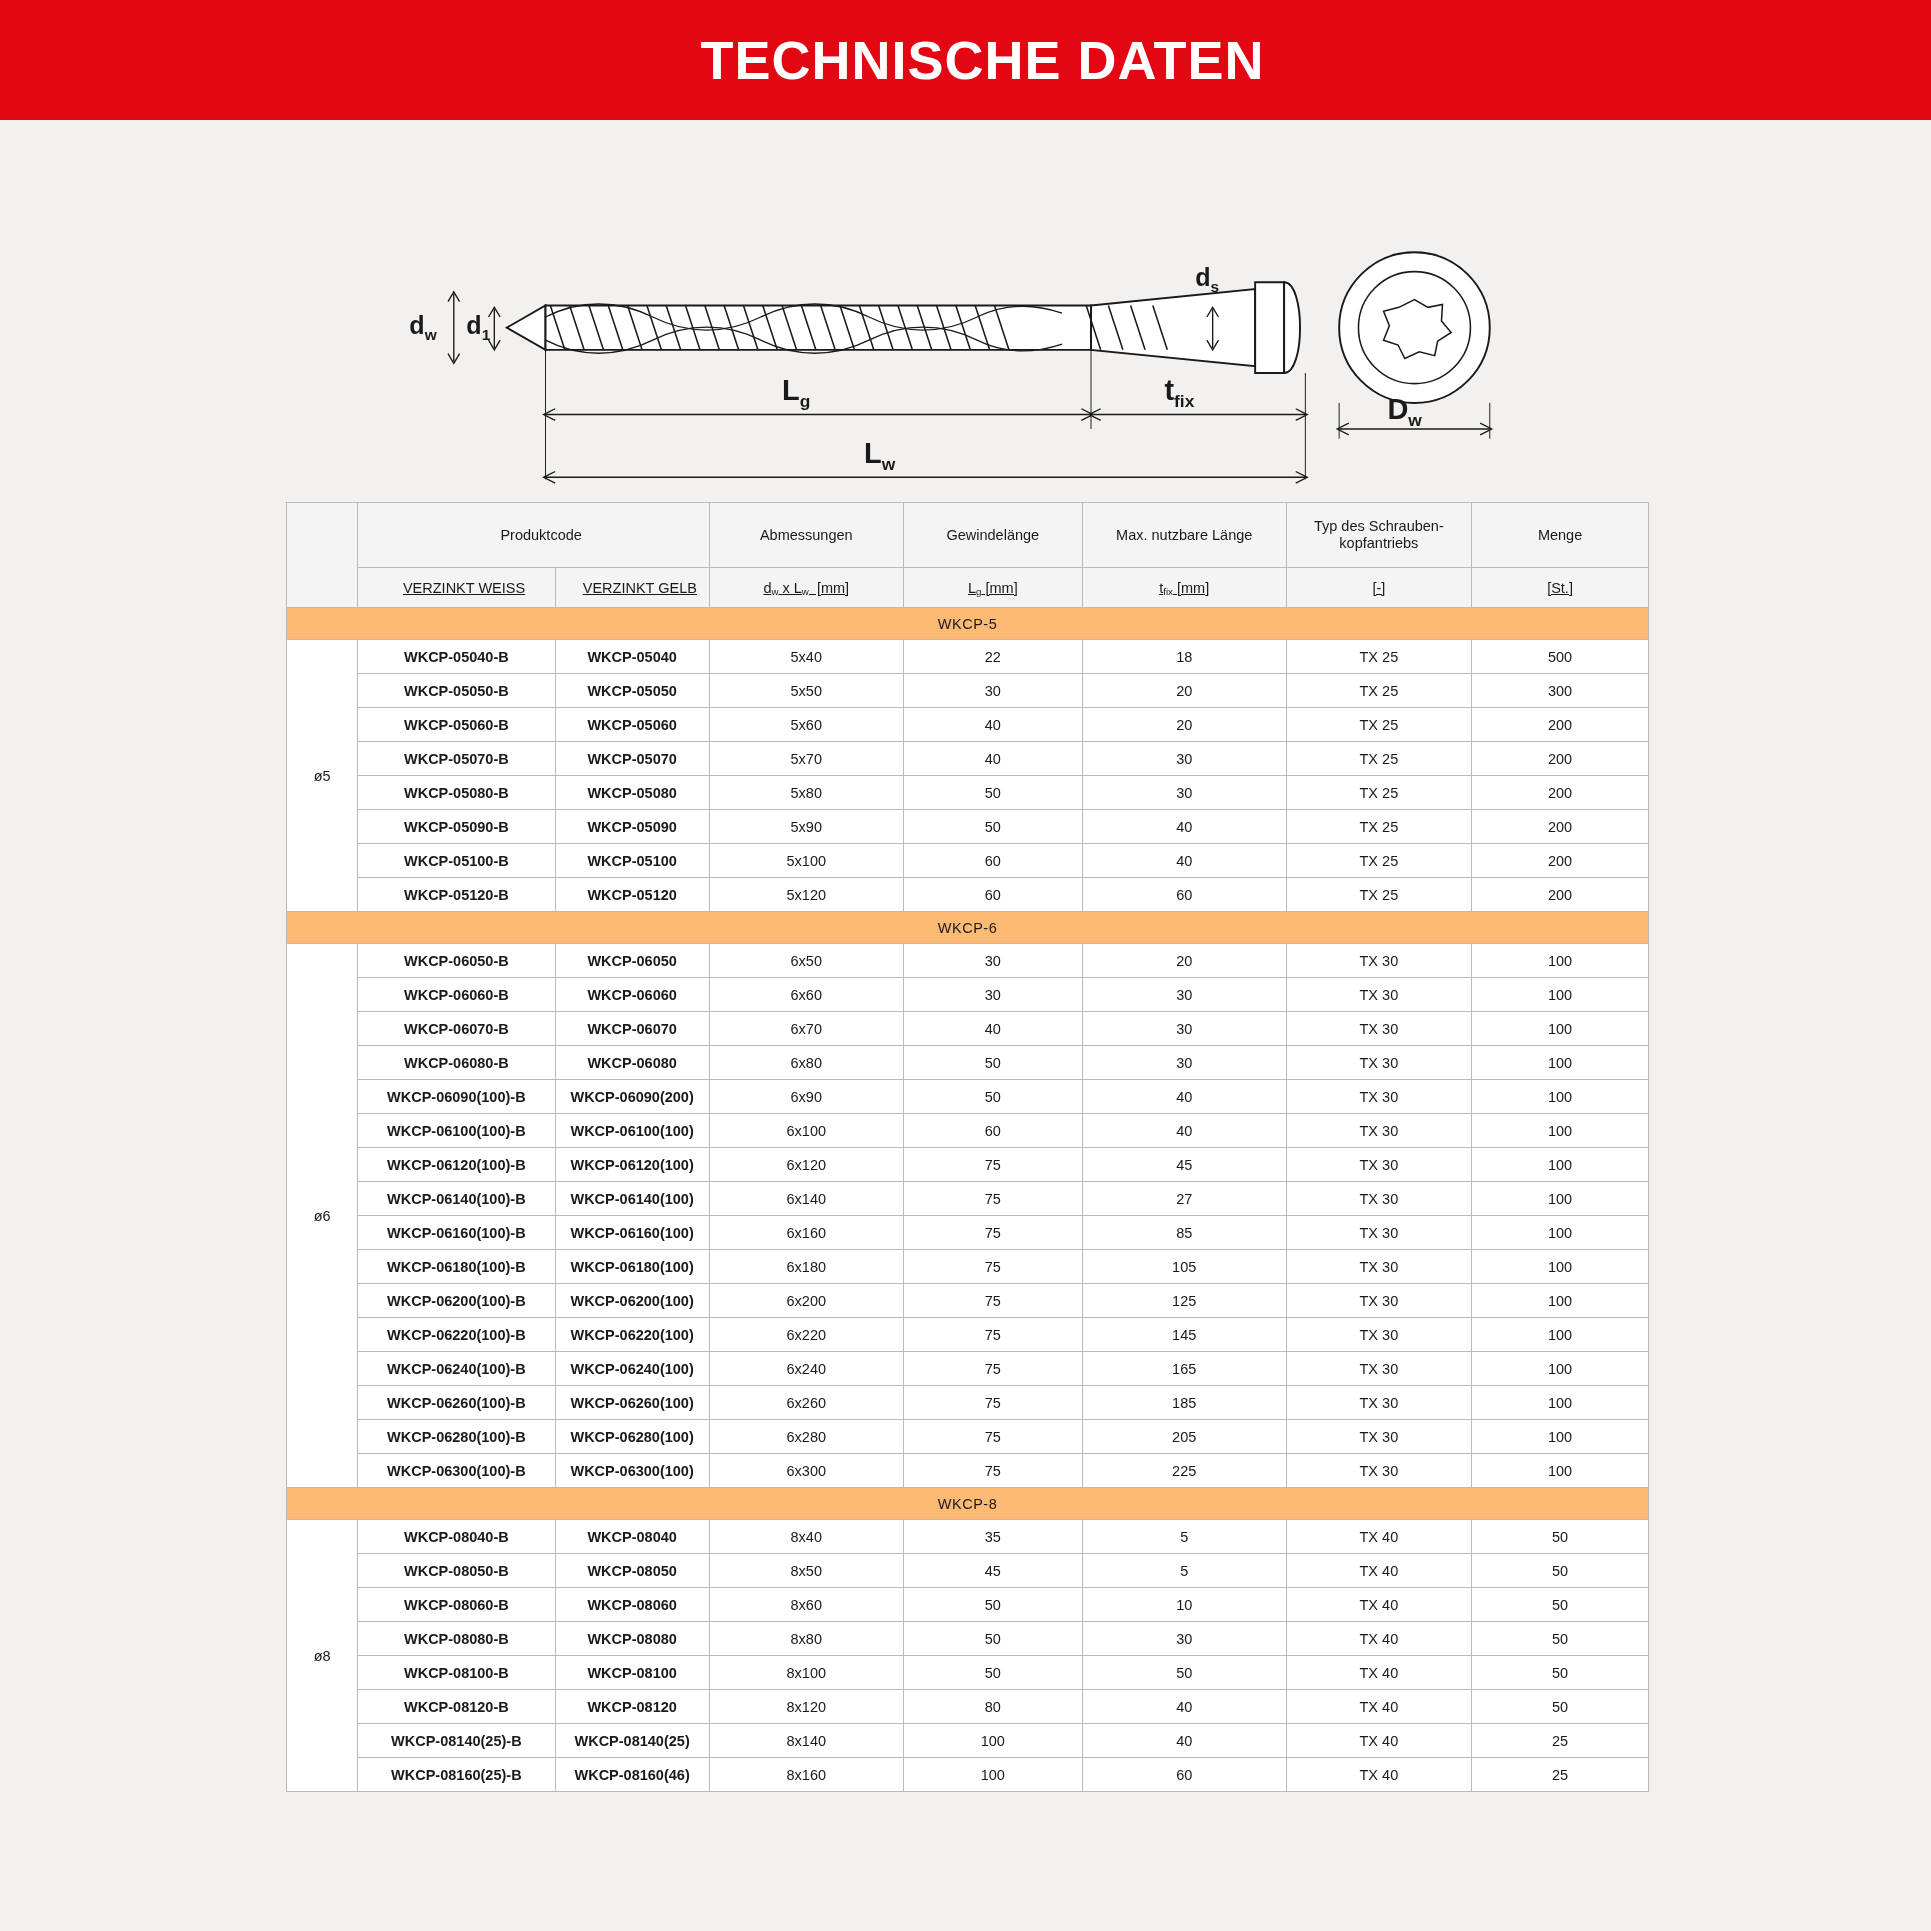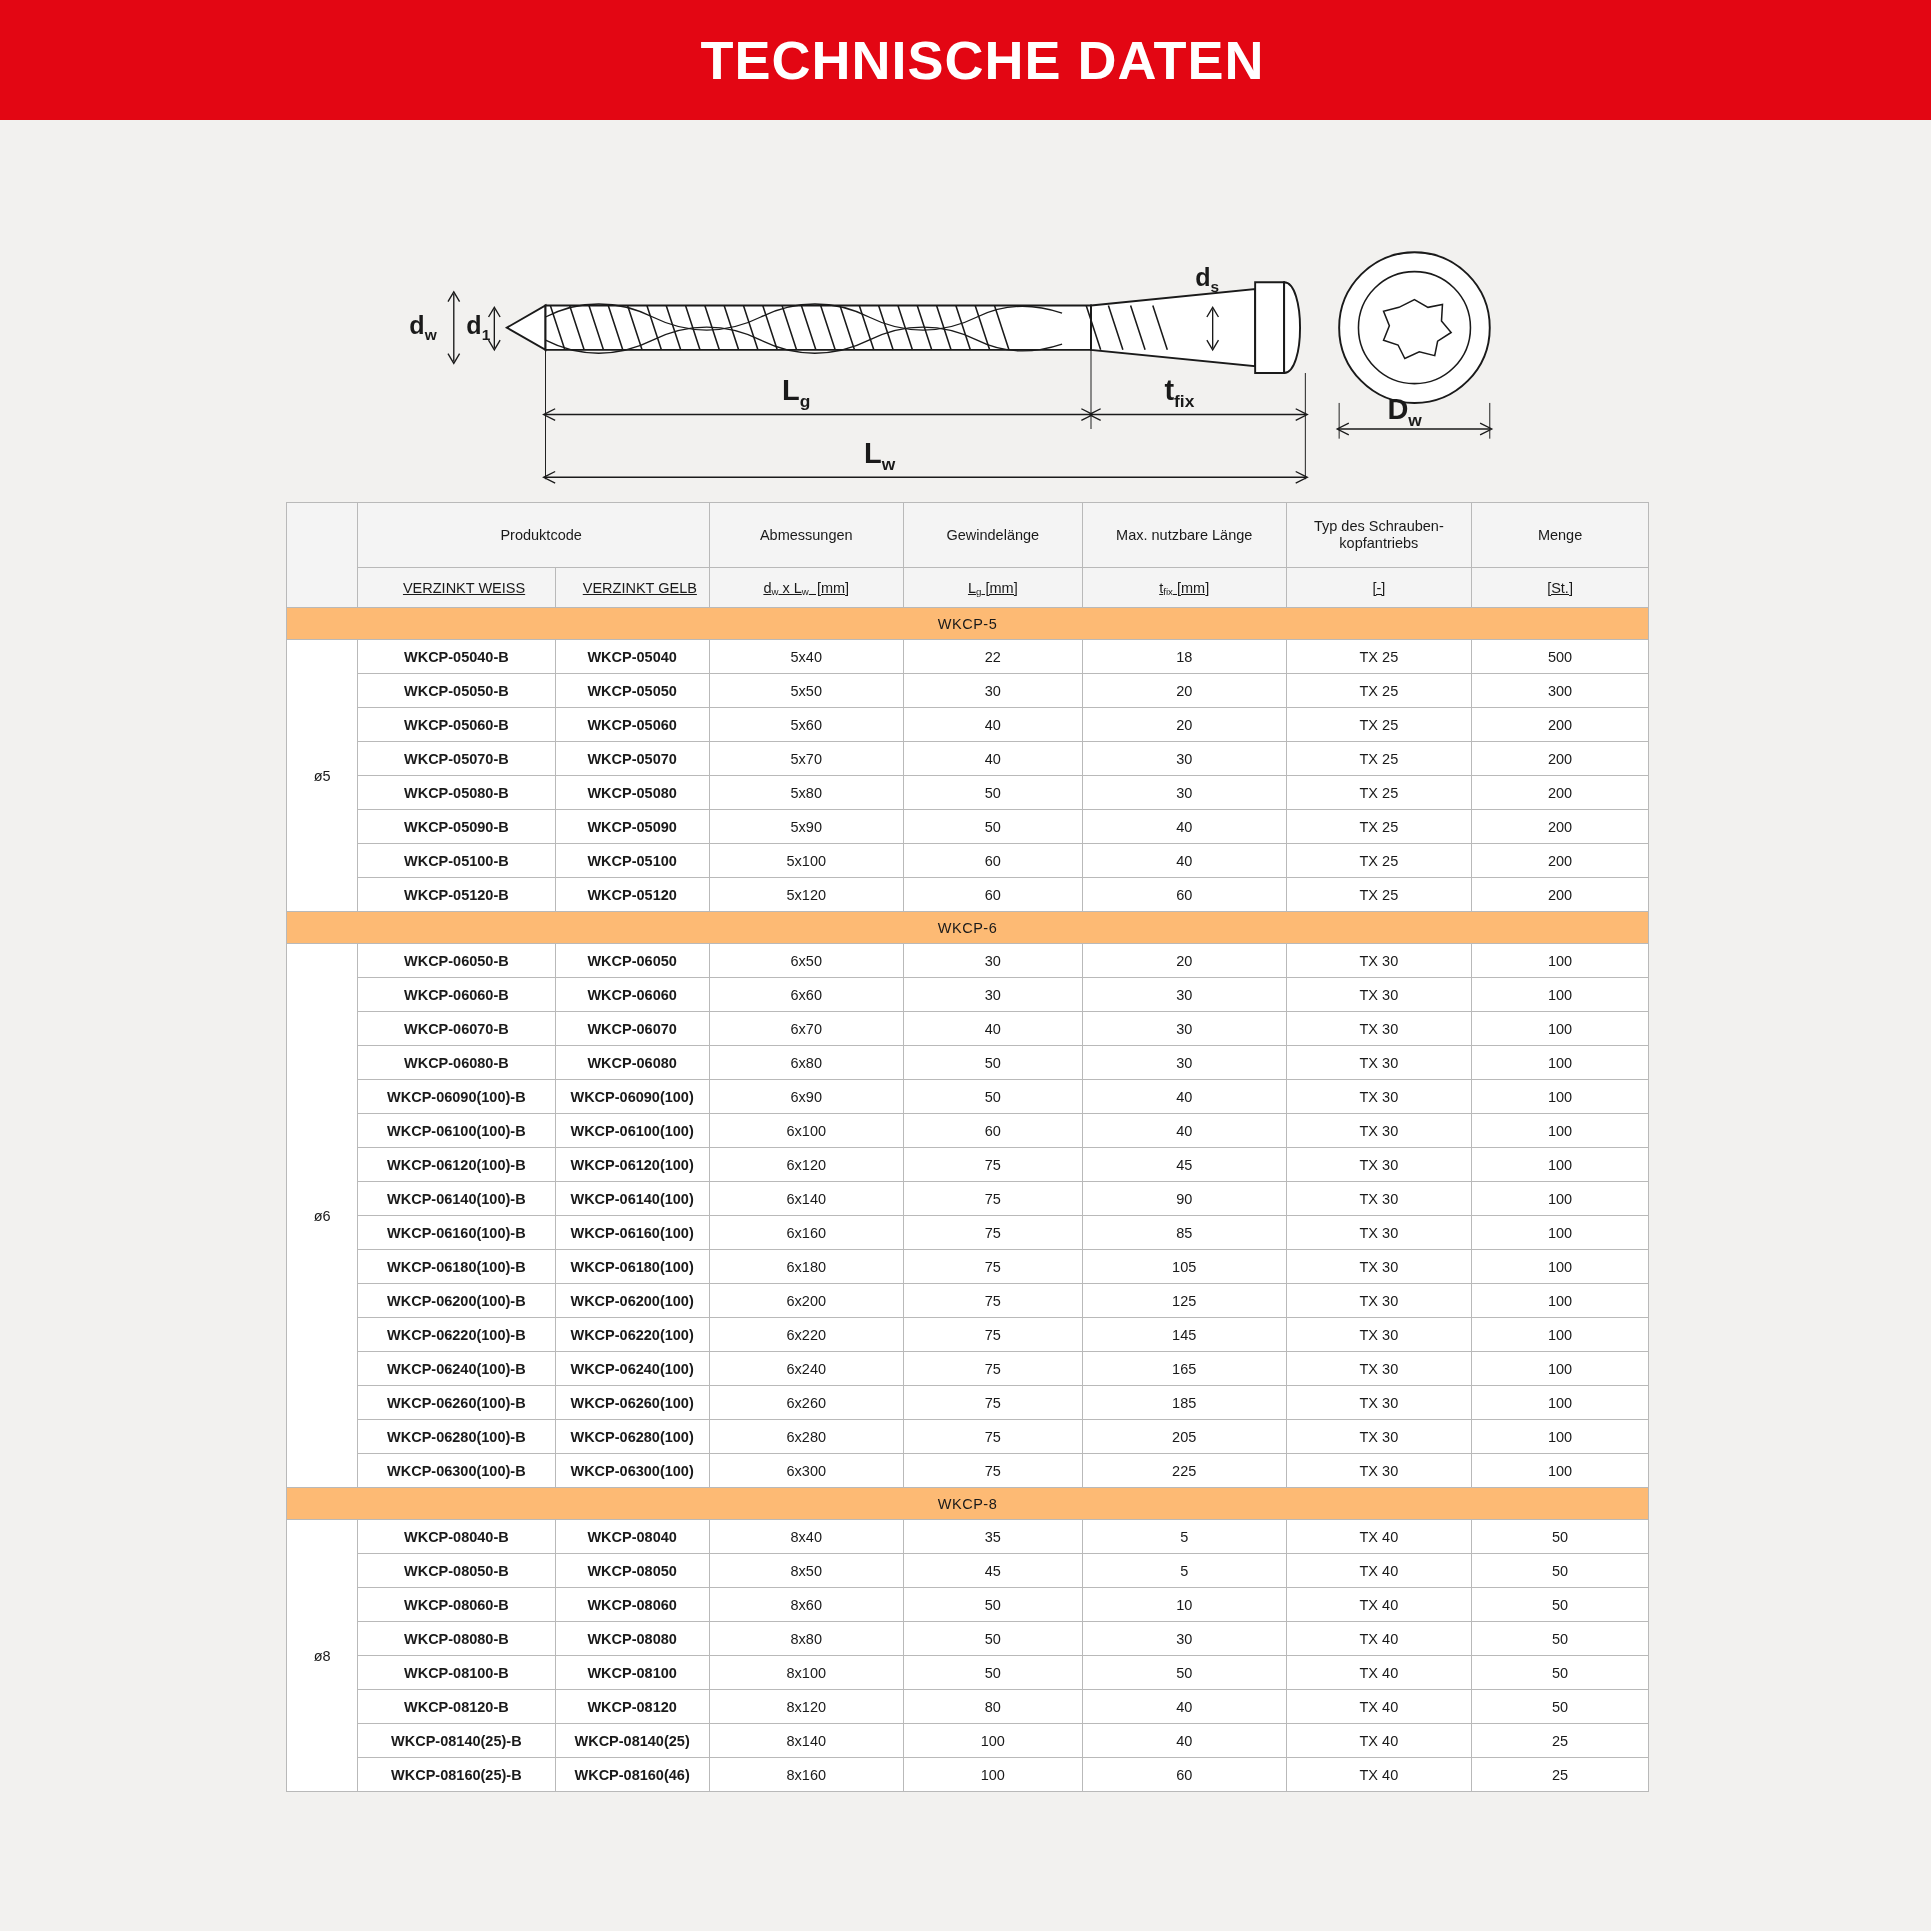--- a/index.html
+++ b/index.html
@@ -357,21 +357,21 @@
           <td class="code">WKCP-06080-B</td>
           <td class="code">WKCP-06080</td>
           <td class="num">6x80</td>
           <td class="num">50</td>
           <td class="num">30</td>
           <td class="num">TX 30</td>
           <td class="num">100</td>
         </tr>
         <tr class="data-row">
           <td class="code">WKCP-06090(100)-B</td>
-          <td class="code">WKCP-06090(100)</td>
+          <td class="code">WKCP-06090(200)</td>
           <td class="num">6x90</td>
           <td class="num">50</td>
           <td class="num">40</td>
           <td class="num">TX 30</td>
           <td class="num">100</td>
         </tr>
         <tr class="data-row">
           <td class="code">WKCP-06100(100)-B</td>
           <td class="code">WKCP-06100(100)</td>
           <td class="num">6x100</td>
@@ -387,21 +387,21 @@
           <td class="num">75</td>
           <td class="num">45</td>
           <td class="num">TX 30</td>
           <td class="num">100</td>
         </tr>
         <tr class="data-row">
           <td class="code">WKCP-06140(100)-B</td>
           <td class="code">WKCP-06140(100)</td>
           <td class="num">6x140</td>
           <td class="num">75</td>
-          <td class="num">90</td>
+          <td class="num">27</td>
           <td class="num">TX 30</td>
           <td class="num">100</td>
         </tr>
         <tr class="data-row">
           <td class="code">WKCP-06160(100)-B</td>
           <td class="code">WKCP-06160(100)</td>
           <td class="num">6x160</td>
           <td class="num">75</td>
           <td class="num">85</td>
           <td class="num">TX 30</td>

